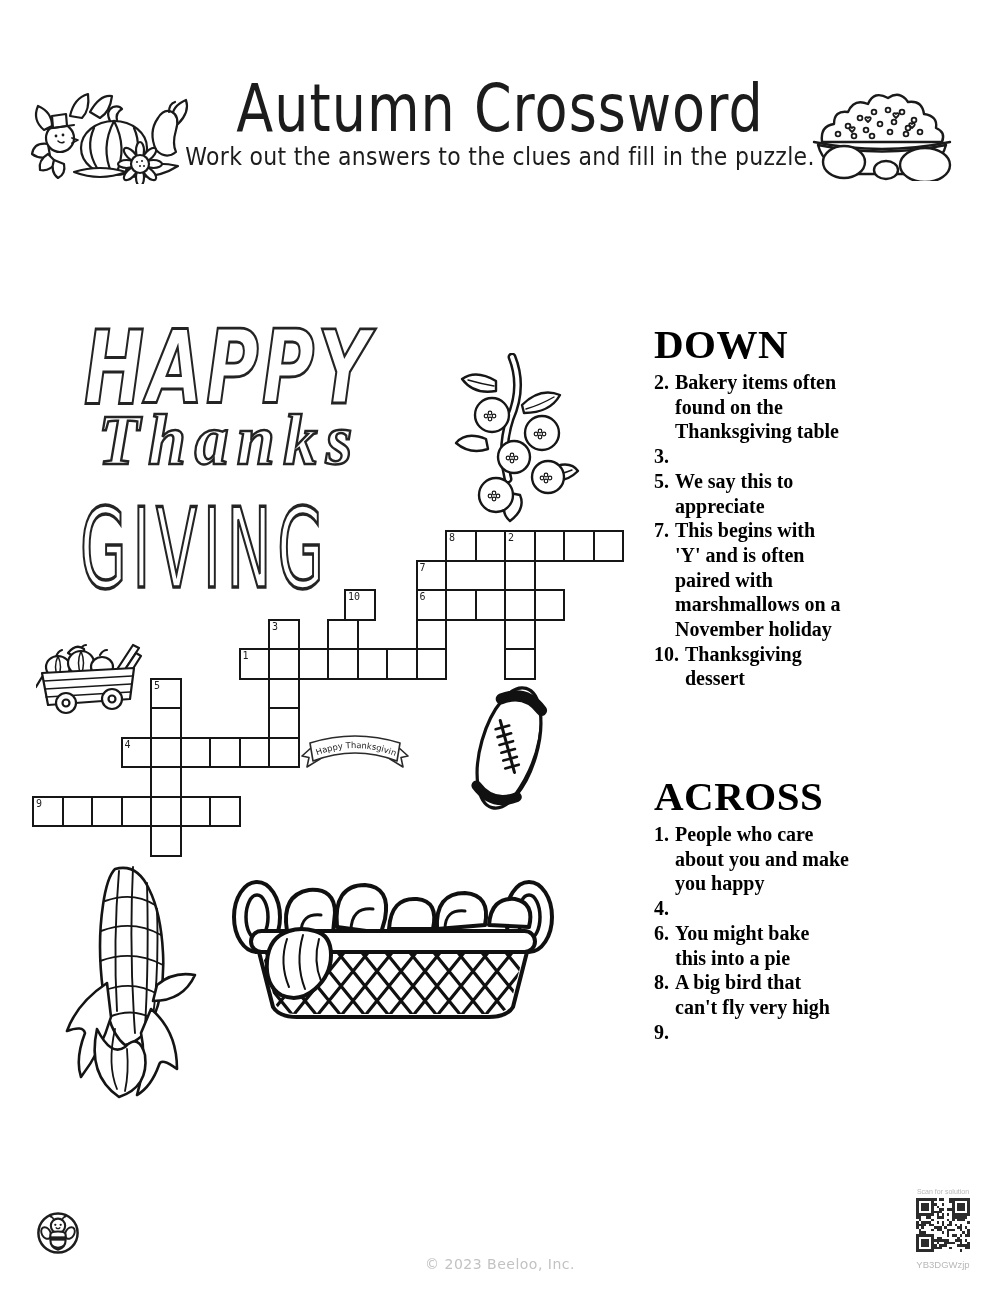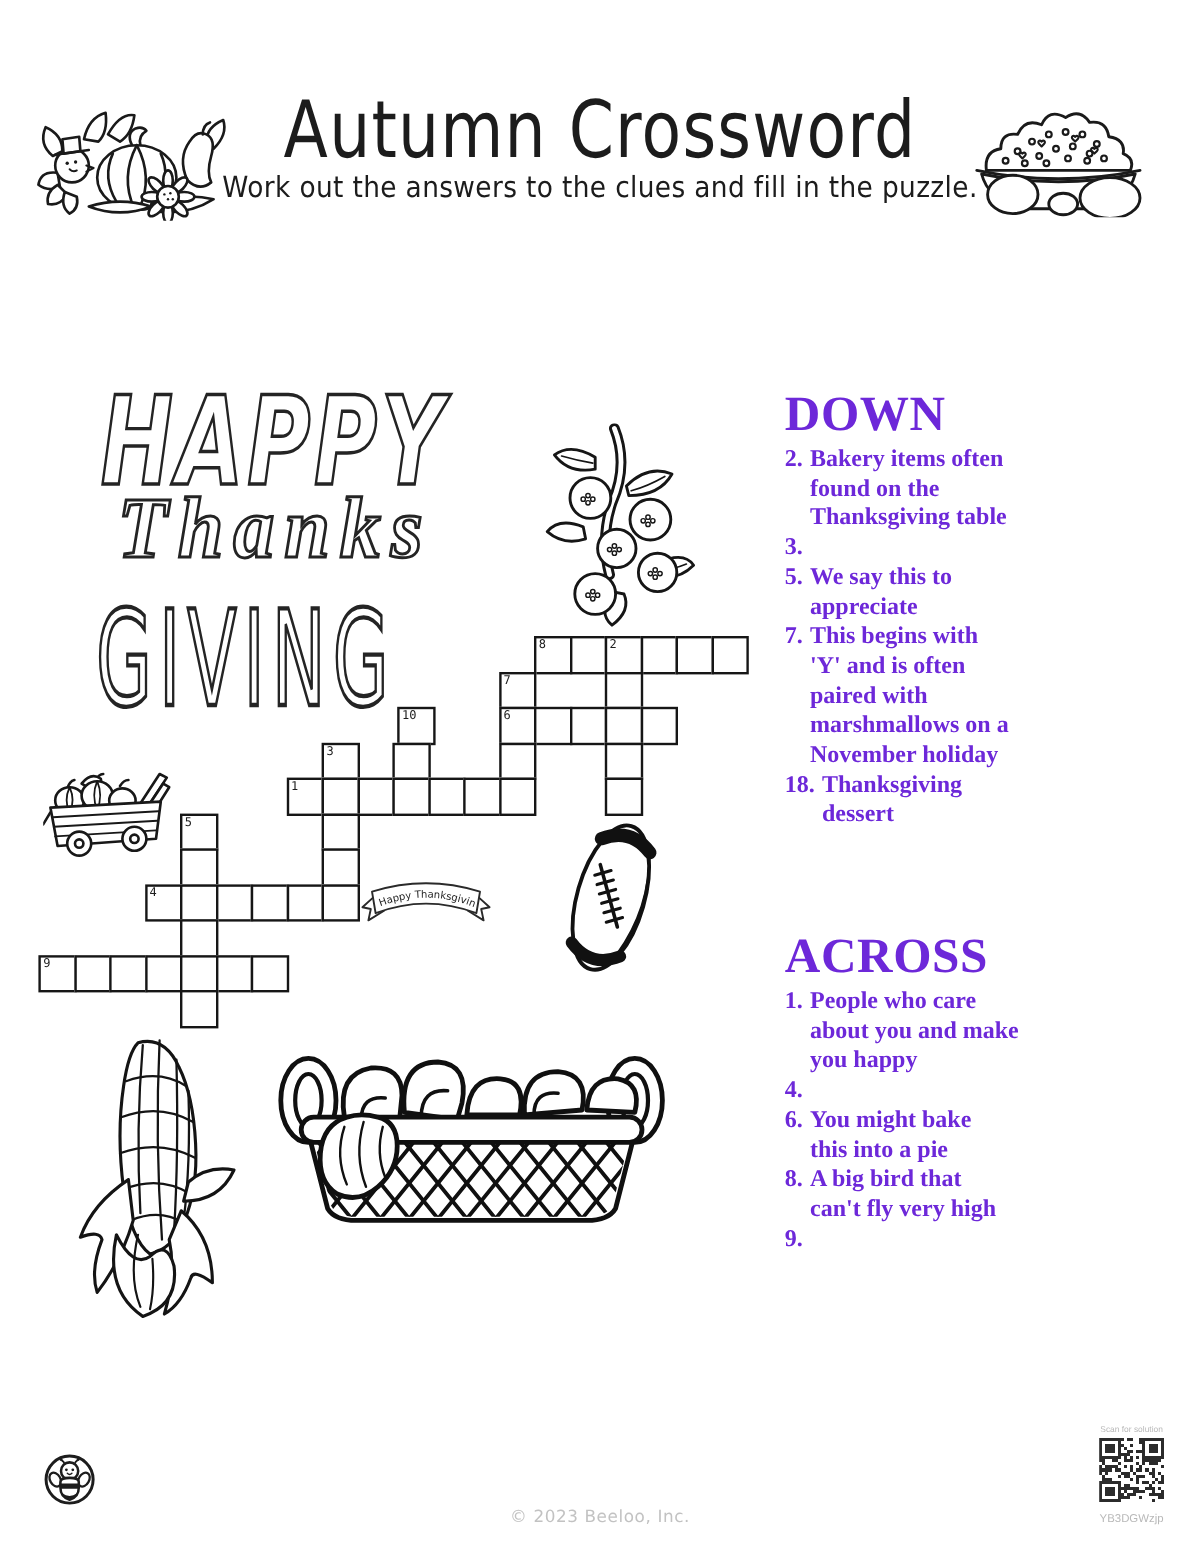--- a/index.html
+++ b/index.html
@@ -26,21 +26,21 @@
         letter-spacing:6px;transform:scale(0.97,1.78);transform-origin:top left;}
 
   
   .grid{position:absolute;left:32px;top:530px;width:624px;height:328px;}
   .cell{position:absolute;width:31.5px;height:31.5px;border:2px solid #161616;
         box-sizing:border-box;background:#fff;}
   .cell .num{position:absolute;top:0px;left:2px;font-family:"DejaVu Sans Mono",monospace;
         font-size:10px;line-height:11px;color:#1d1d1d;}
 
   
-  .clue-section{position:absolute;left:654px;width:250px;color:#6d28d9;}
+  .clue-section{position:absolute;left:654px;width:250px;color:#000000;}
   .down{top:324px;}
   .across{top:776px;}
   .clue-heading{margin:0 0 5px 0;font-family:"Liberation Serif",serif;font-weight:700;
         font-size:41px;line-height:41px;letter-spacing:0.5px;}
   .clue{display:flex;font-family:"Liberation Serif",serif;font-weight:700;
         font-size:20px;line-height:24.7px;}
   .clue-num{flex:0 0 auto;margin-right:6px;white-space:nowrap;}
 
   
   .logo{position:absolute;left:36px;top:1211px;display:flex;align-items:center;gap:13px;}
@@ -201,21 +201,21 @@
       <div class="cell" style="left: 472px; top: 0px;">
         <span class="num">2</span>
       </div>
       <div class="cell" style="left: 501.5px; top: 0px;"></div>
       <div class="cell" style="left: 531px; top: 0px;"></div>
       <div class="cell" style="left: 560.5px; top: 0px;"></div>
       <div class="cell" style="left: 383.5px; top: 29.5px;">
         <span class="num">7</span>
       </div>
       <div class="cell" style="left: 472px; top: 29.5px;"></div>
-      <div class="cell" style="left: 299px; top: 59px;">
+      <div class="cell" style="left: 312px; top: 59px;">
         <span class="num">10</span>
       </div>
       <div class="cell" style="left: 383.5px; top: 59px;">
         <span class="num">6</span>
       </div>
       <div class="cell" style="left: 413px; top: 59px;"></div>
       <div class="cell" style="left: 442.5px; top: 59px;"></div>
       <div class="cell" style="left: 472px; top: 59px;"></div>
       <div class="cell" style="left: 501.5px; top: 59px;"></div>
       <div class="cell" style="left: 236px; top: 88.5px;">
@@ -425,21 +425,21 @@
         </div>
         <div class="clue">
           <span class="clue-num">5.</span>
           <span class="clue-lines">We say this to<br>appreciate</span>
         </div>
         <div class="clue">
           <span class="clue-num">7.</span>
           <span class="clue-lines">This begins with<br>'Y' and is often<br>paired with<br>marshmallows on a<br>November holiday</span>
         </div>
         <div class="clue">
-          <span class="clue-num">18.</span>
+          <span class="clue-num">10.</span>
           <span class="clue-lines">Thanksgiving<br>dessert</span>
         </div>
       </div>
   </section>
 
   <section class="clue-section across">
     <h2 class="clue-heading">ACROSS</h2>
     <div id="across-list">
         <div class="clue">
           <span class="clue-num">1.</span>

